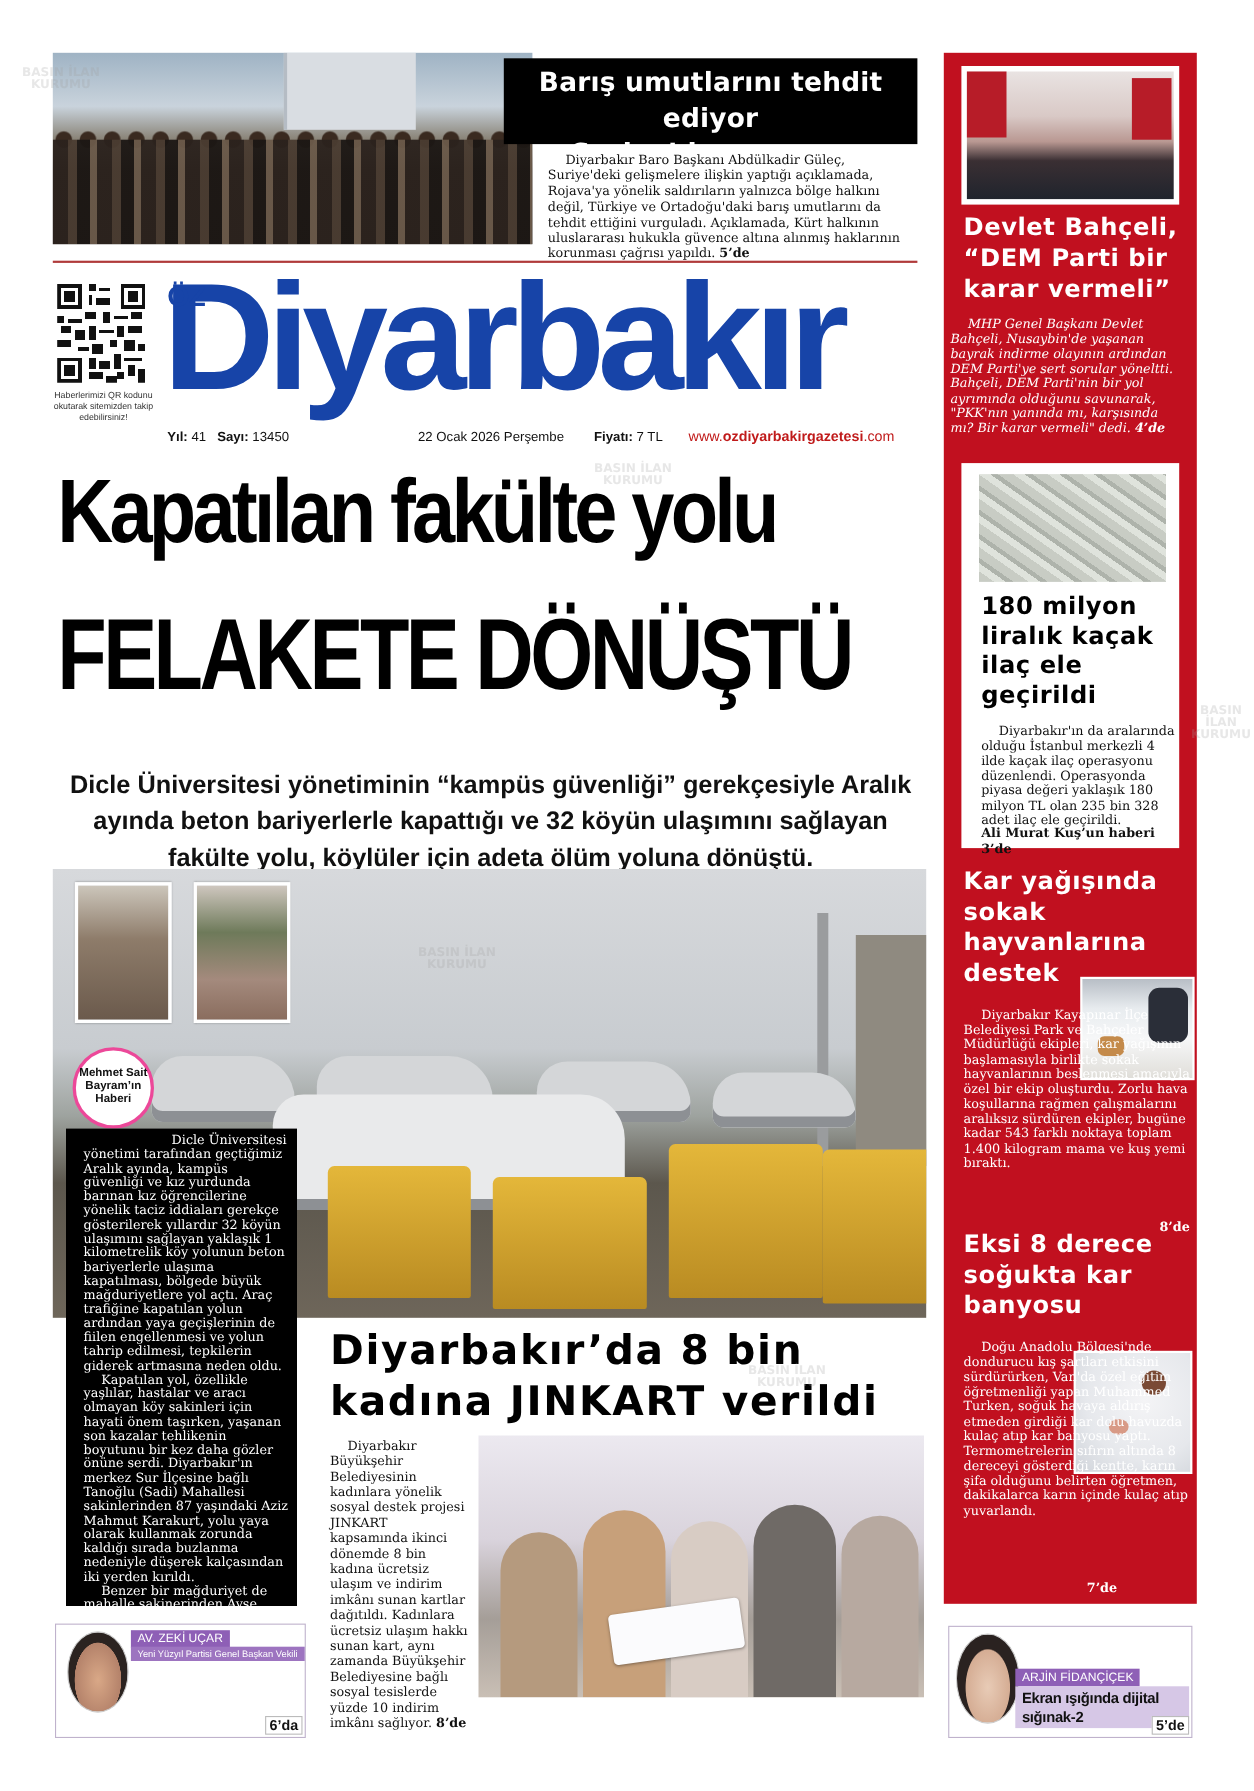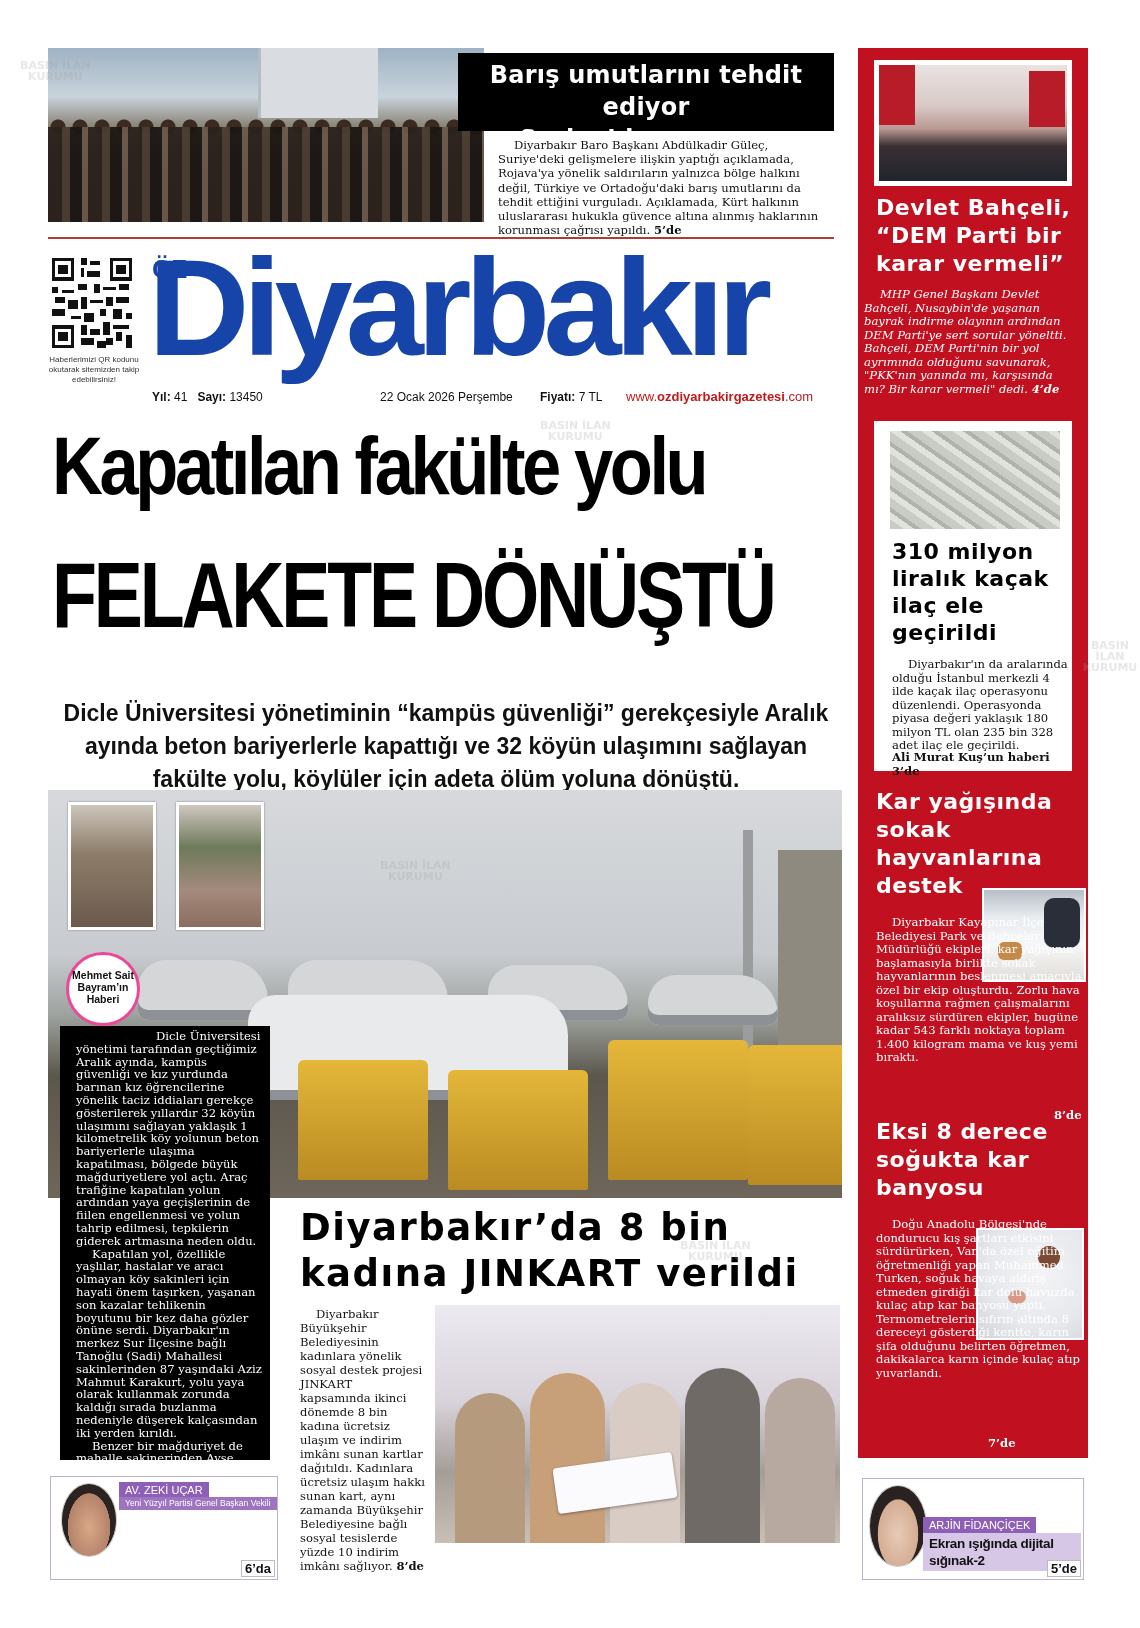--- a/index.html
+++ b/index.html
@@ -340,21 +340,21 @@
   </div>
   <div class="sb-headline-w" style="left:18px;top:146px;width:210px;">Devlet Bahçeli, “DEM Parti bir karar vermeli”</div>
   <div class="sb-body-w" style="left:6px;top:240px;width:204px;font-style:italic;">
     <span class="indent"><span>MHP Genel Başkanı Devlet Bahçeli, Nusaybin'de yaşanan bayrak indirme olayının ardından DEM Parti'ye sert sorular yöneltti. Bahçeli, DEM Parti'nin bir yol ayrımında olduğunu savunarak, "PKK'nın yanında mı, karşısında mı? Bir karar vermeli" dedi.</span>
     <b>4’de</b></span>
   </div>
 
   <div class="white-card" style="left:16px;top:373px;width:198px;height:350px;">
     <div style="position:absolute;left:16px;top:10px;width:170px;height:98px;background:repeating-linear-gradient(35deg,#c8ccc4 0 8px,#dfe3dc 8px 14px,#aeb3ab 14px 18px);"></div>
   </div>
-  <div class="sb-headline-k" style="left:34px;top:490px;width:180px;">310 milyon liralık kaçak ilaç ele geçirildi</div>
+  <div class="sb-headline-k" style="left:34px;top:490px;width:180px;">180 milyon liralık kaçak ilaç ele geçirildi</div>
   <div class="sb-body-k" style="left:34px;top:610px;width:176px;">Diyarbakır'ın da aralarında olduğu İstanbul merkezli 4 ilde kaçak ilaç operasyonu düzenlendi. Operasyonda piyasa değeri yaklaşık 180 milyon TL olan 235 bin 328 adet ilaç ele geçirildi.</div>
   <div class="abs" style="left:34px;top:702px;width:180px;font-size:11.6px;font-weight:bold;color:#111;">Ali Murat Kuş’un haberi 3’de</div>
 
   <div class="sb-headline-w" style="left:18px;top:740px;width:210px;">Kar yağışında sokak hayvanlarına destek</div>
   <div class="sb-photo-frame" style="left:124px;top:840px;width:104px;height:94px;padding:2px;">
     <div style="width:100%;height:100%;background:linear-gradient(180deg,#b8bec6 0%,#e8ecef 30%,#f6f7f8 60%,#e0ded9 100%);position:relative;">
       <div style="position:absolute;left:14px;top:52px;width:24px;height:18px;background:#c48a4a;border-radius:6px;"></div>
       <div style="position:absolute;left:60px;top:8px;width:36px;height:50px;background:#2a2e38;border-radius:10px;"></div>
     </div>
   </div>

